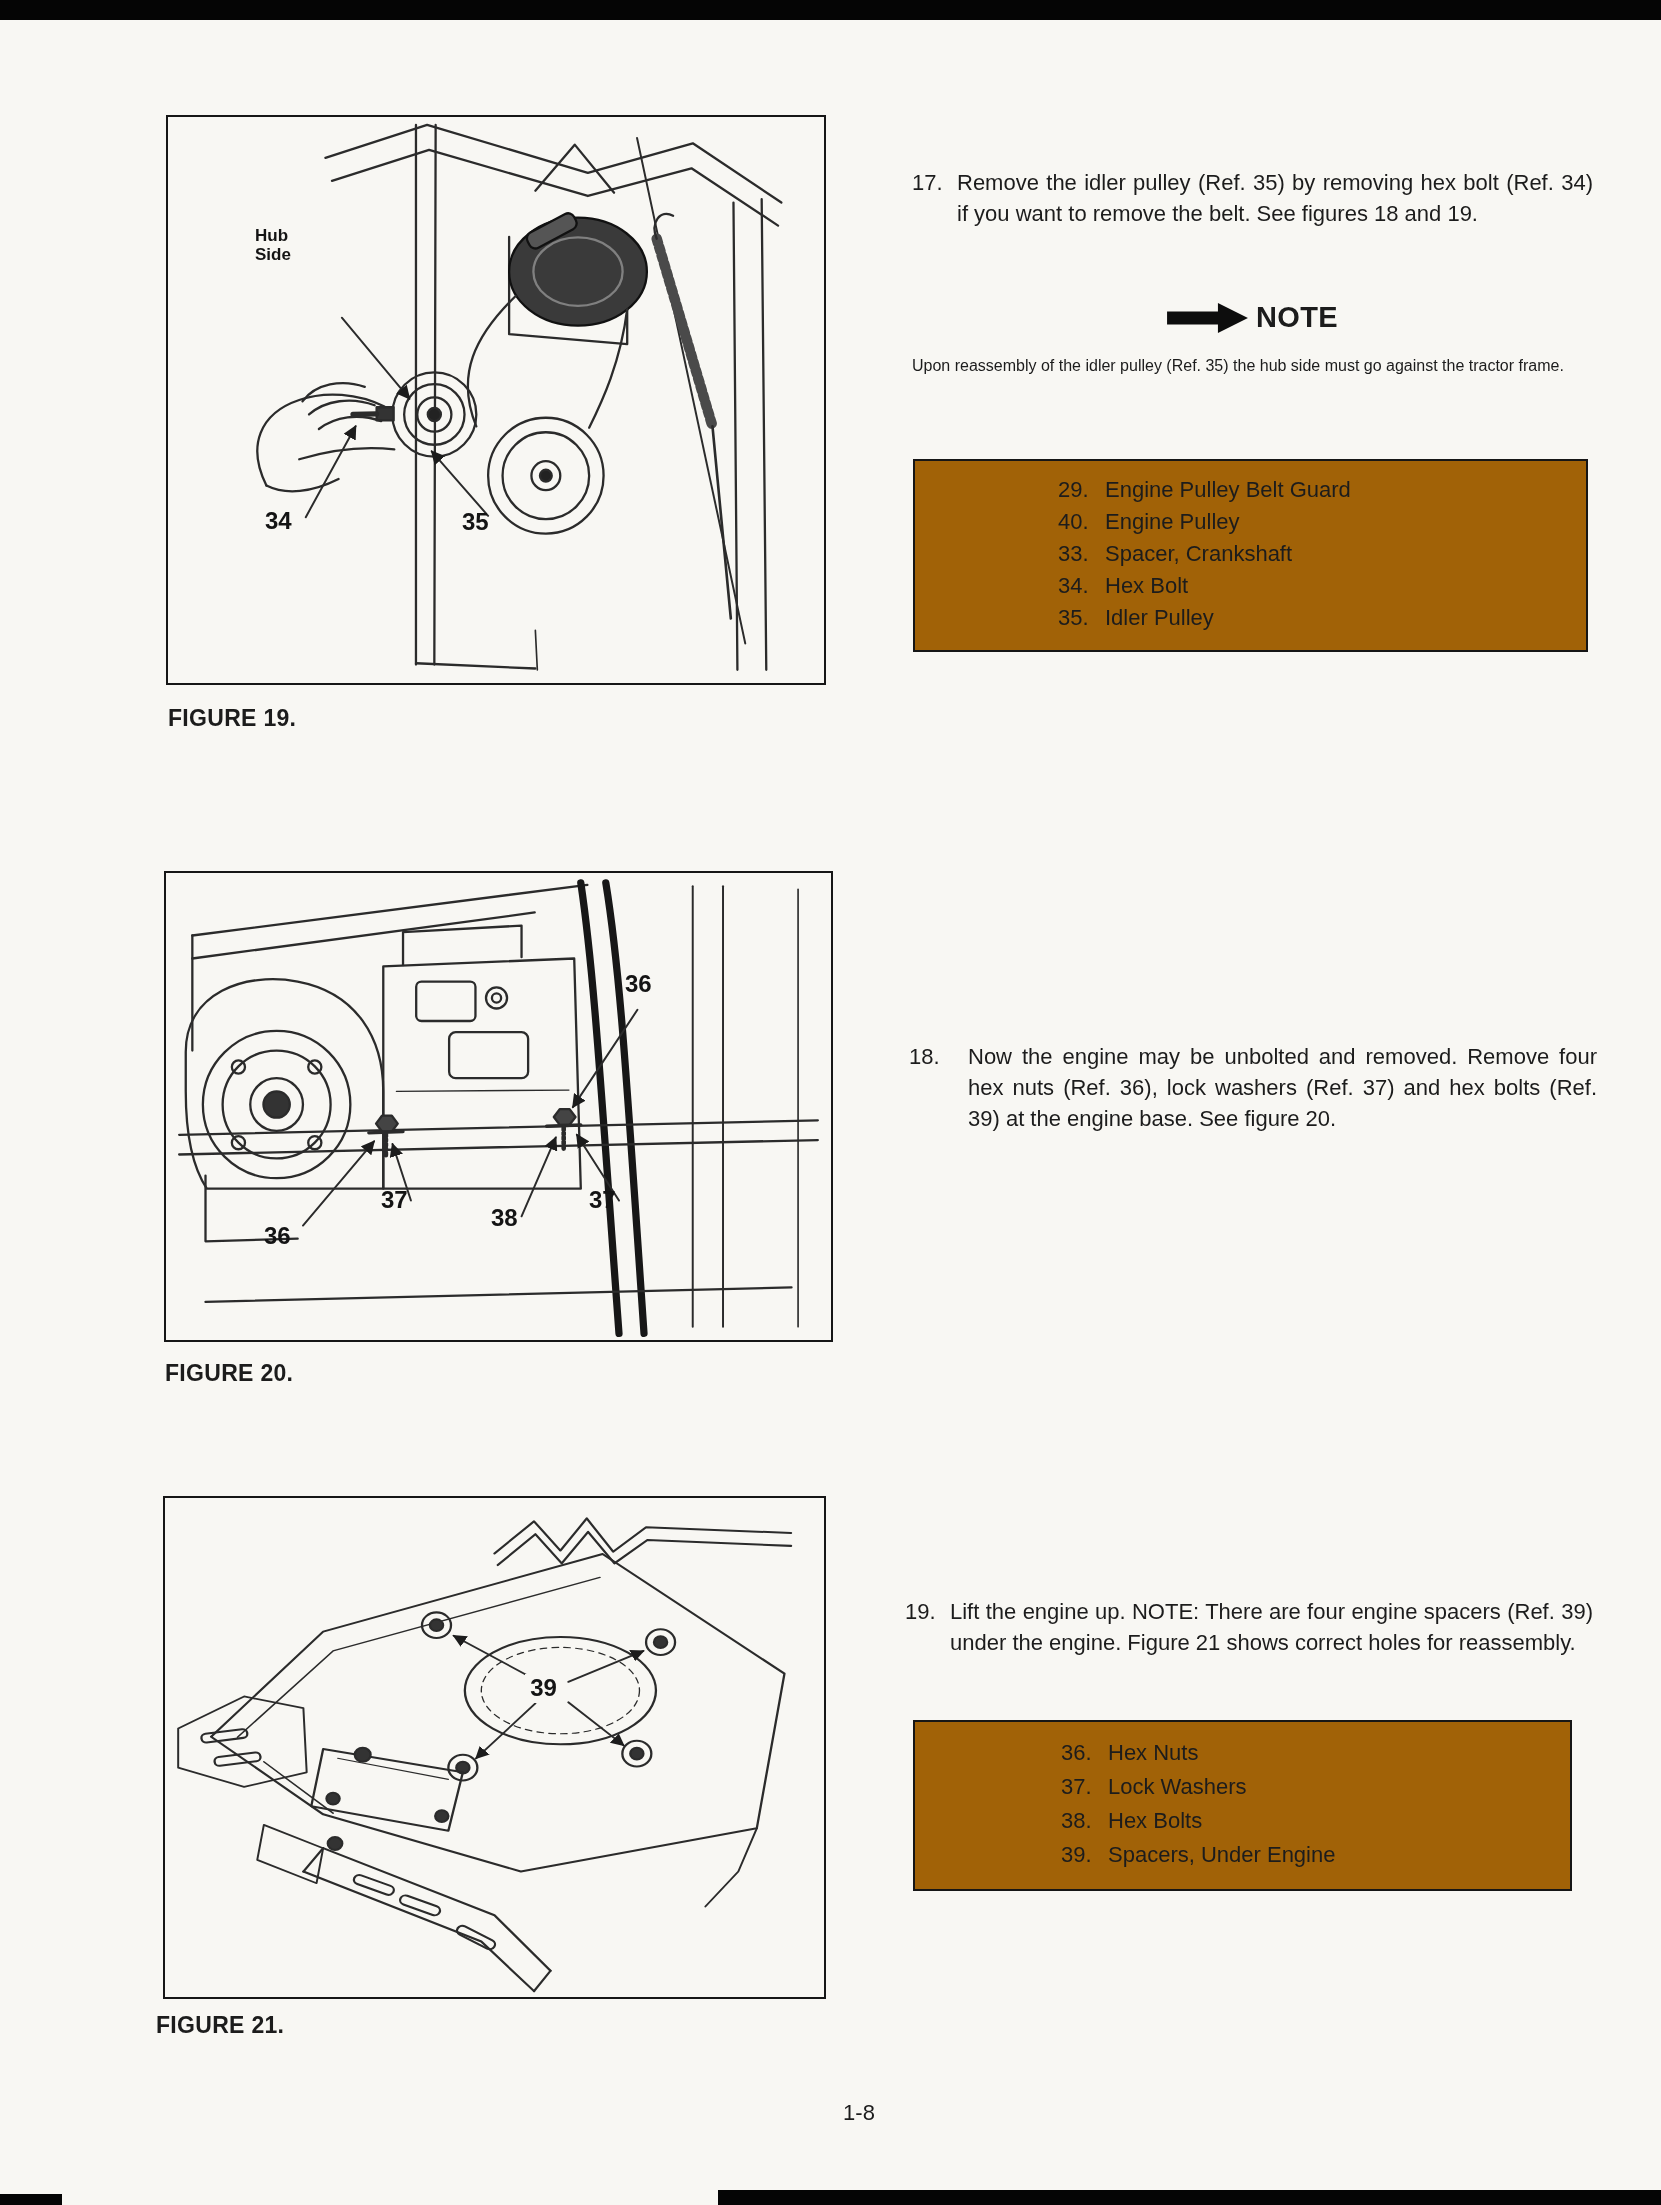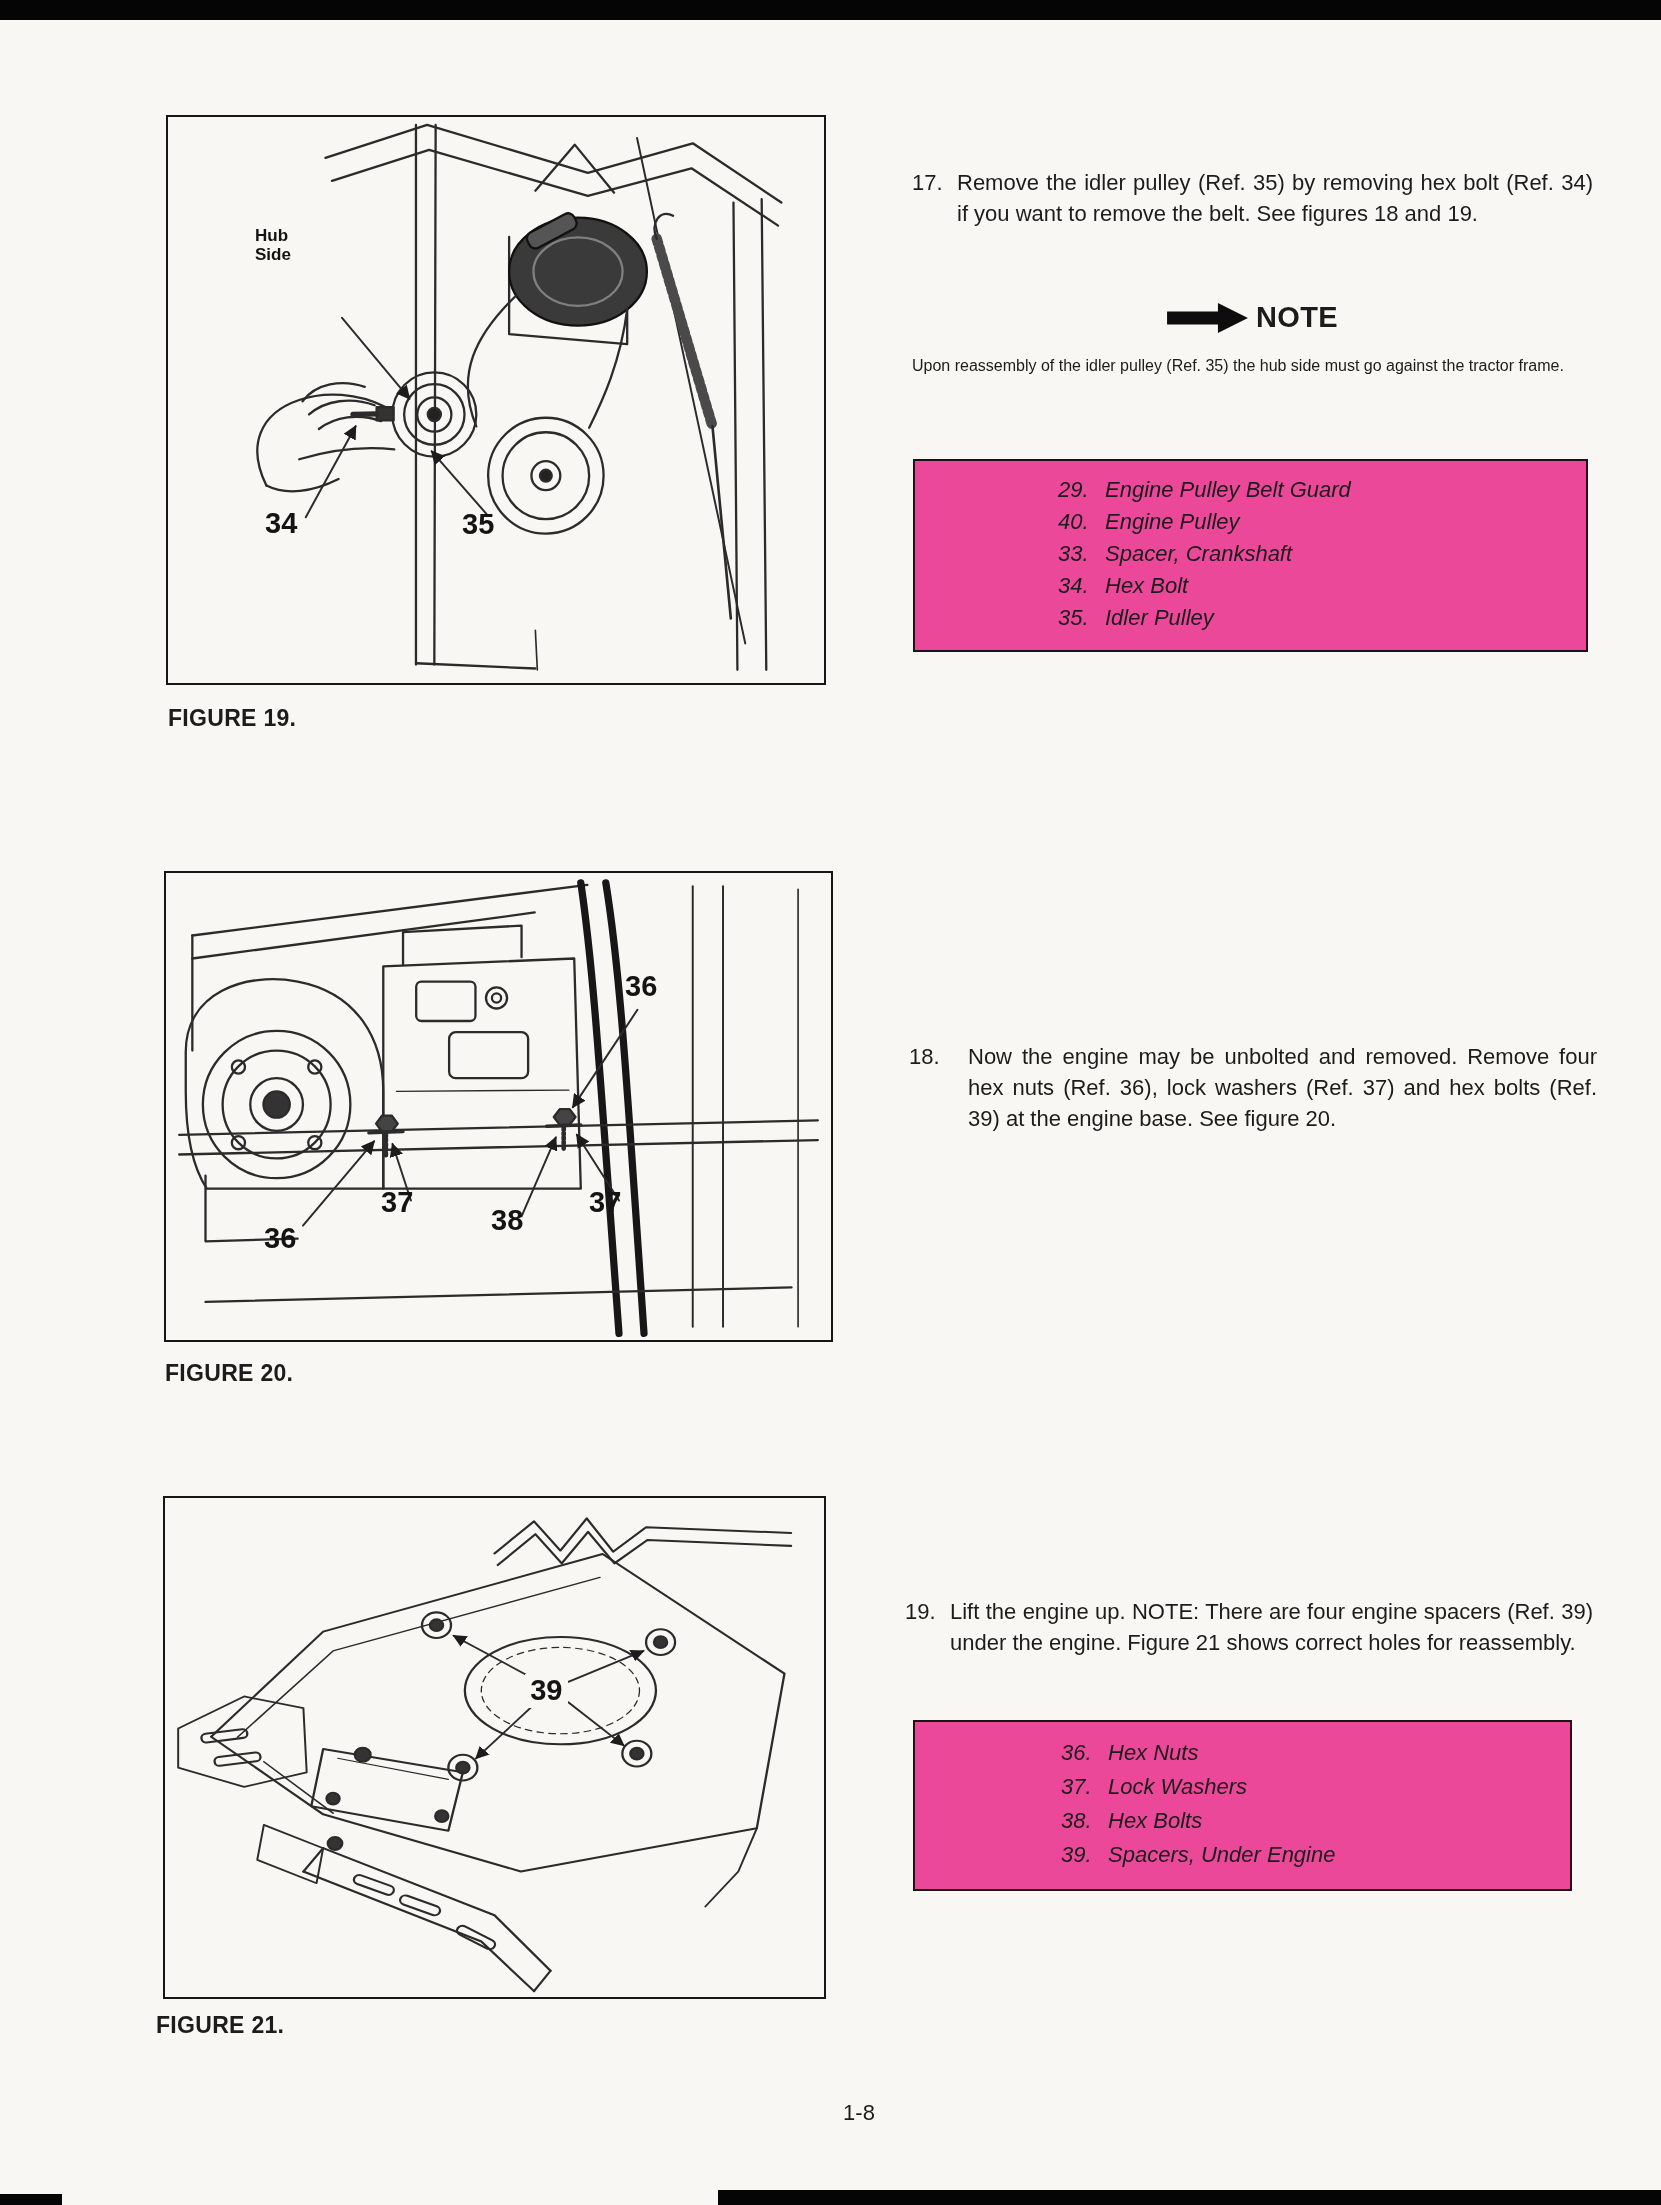--- a/index.html
+++ b/index.html
@@ -35,21 +35,21 @@
     font-weight:bold;
     letter-spacing:0.3px;
   }
   #fig19-caption{left:168px;top:705px;}
   #fig20-caption{left:165px;top:1360px;}
   #fig21-caption{left:156px;top:2012px;}
 
   .fig-label{
     position:absolute;
     font-weight:bold;
-    font-size:29px;
+    font-size:24px;
     color:#141414;
     line-height:1.1;
   }
   .fig-label.two-line{white-space:pre-line;font-size:17px;}
   .label-bg{background:#f8f7f3;padding:1.3px 5.2px;}
 
   
   .step{
     position:absolute;
     display:flex;
@@ -72,22 +72,21 @@
     position:absolute;
     left:912px;top:355px;width:684px;
     font-size:16px;line-height:1.40;text-align:justify;
   }
 
   .parts-box{
     position:absolute;
     border:2.6px solid #161616;
     font-size:22px;
     box-sizing:border-box;
-    background:#ec4899;
-    font-style:italic;
+    background:#a16207;
   }
   #parts-box-1{left:913px;top:459px;width:675px;padding:13px 6.6px 15.7px 143px;}
   #parts-box-1 .part-row{line-height:32px;}
   #parts-box-2{left:913px;top:1720px;width:659px;padding:14.4px 6.6px 17px 146px;}
   #parts-box-2 .part-row{line-height:34px;}
   .part-row{display:flex;}
   .part-ref{flex:none;width:47px;}
   .part-name{flex:1;}
 
   #page-num{

